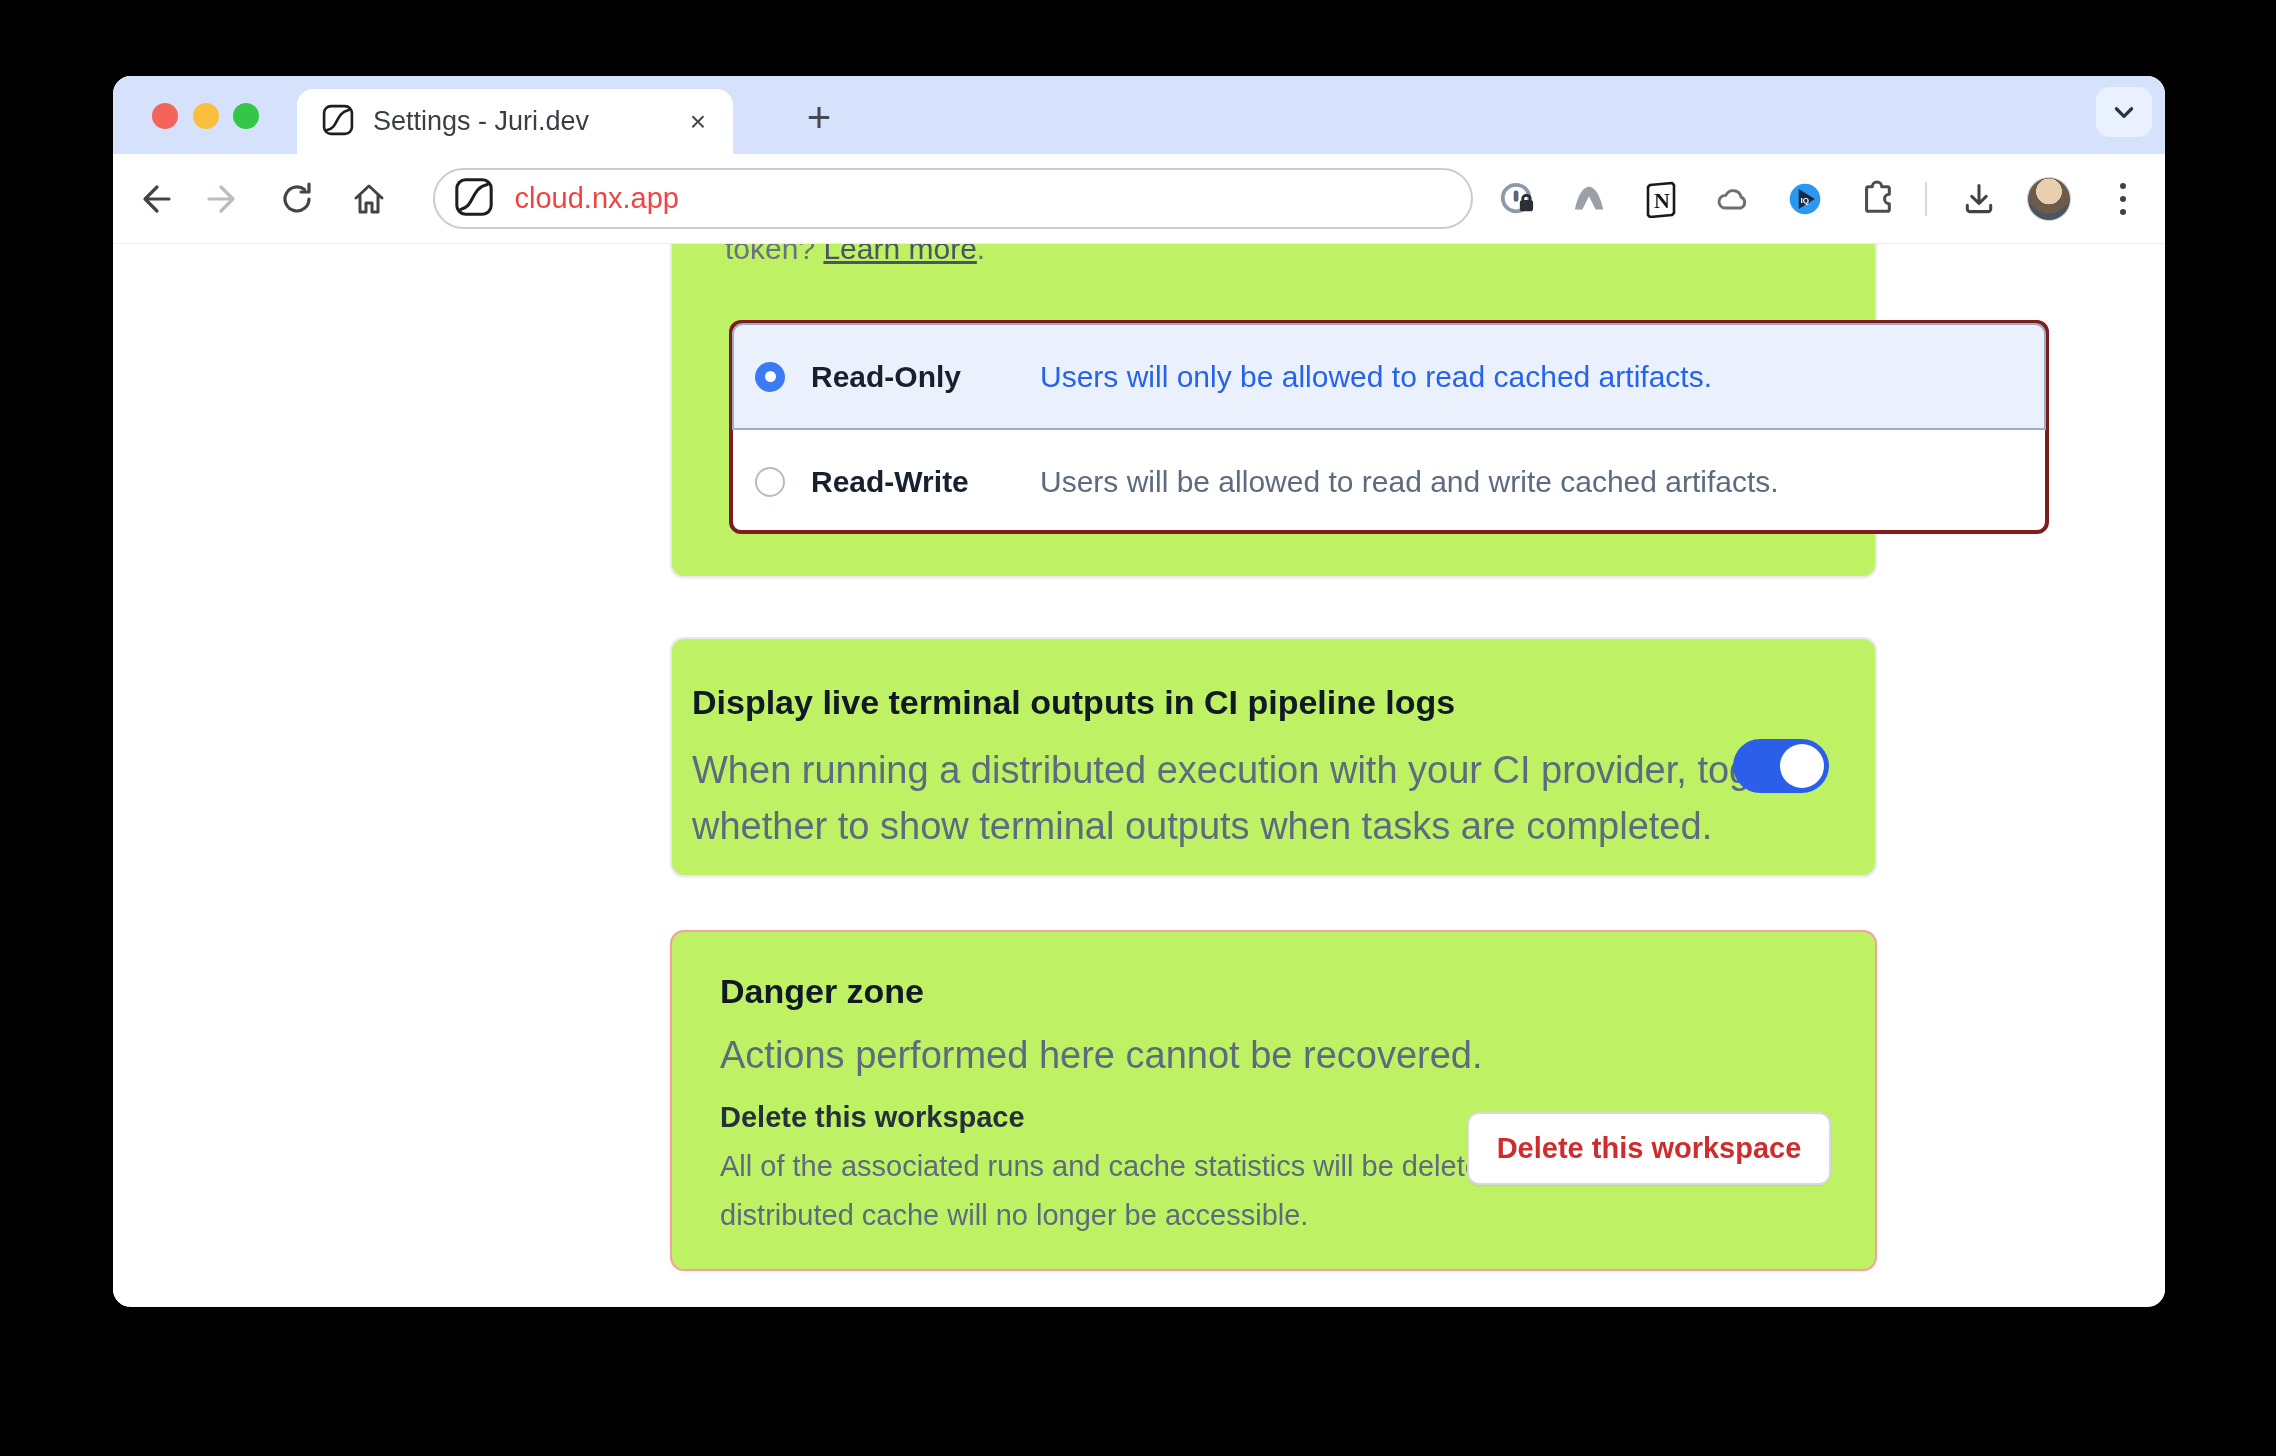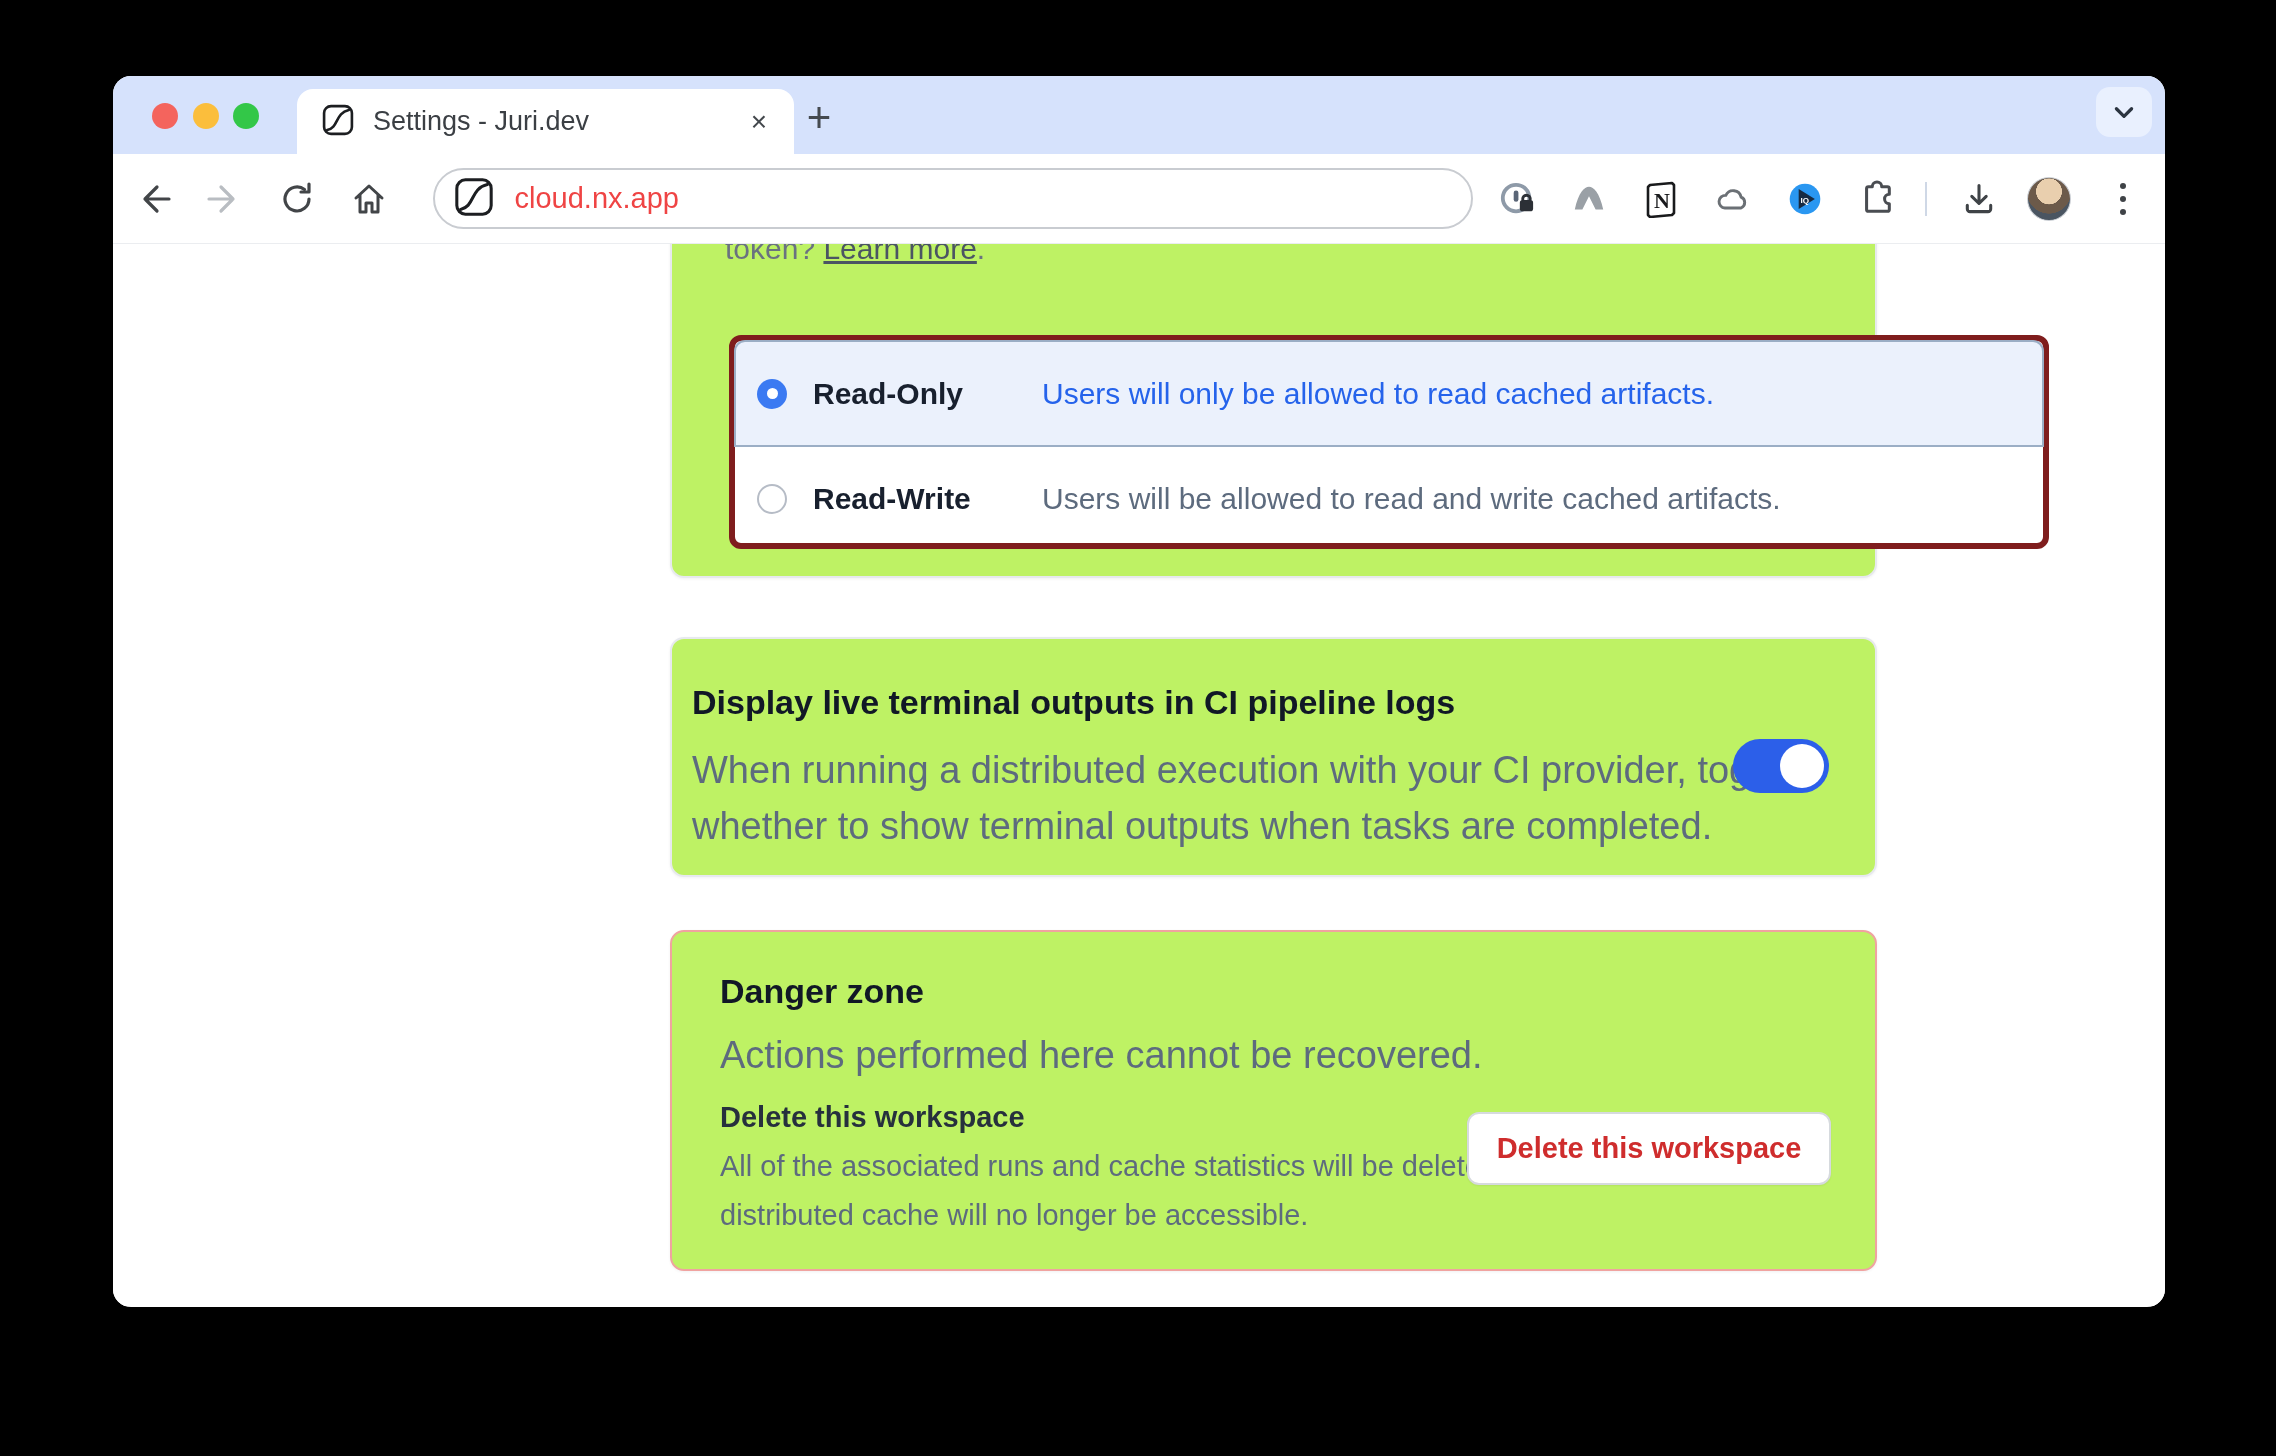--- a/index.html
+++ b/index.html
@@ -9,21 +9,21 @@
   
   .window { position:absolute; left:113px; top:76px; width:2052px; height:1231px;
             border-radius:18px; overflow:hidden; background:#fff; }
 
   
   .tabstrip { position:relative; height:78px; background:#d6e2fc; }
   .traffic { position:absolute; top:27px; width:26px; height:26px; border-radius:50%; }
   .tl-red { left:39px; background:#f4645d; }
   .tl-yellow { left:80px; background:#fbbe3c; }
   .tl-green { left:120px; background:#33c748; }
-  .tab { position:absolute; left:184px; top:13px; width:497px; height:65px; background:#fff;
+  .tab { position:absolute; left:184px; top:13px; width:436px; height:65px; background:#fff;
          border-radius:16px 16px 0 0; display:flex; align-items:center; padding:0 20px 0 24px; }
   .tab-title { font-size:27px; color:#3b3f44; margin-left:18px; flex:1; white-space:nowrap; overflow:hidden; }
   .tab-close { width:30px; height:30px; display:flex; align-items:center; justify-content:center;
                font-size:28px; color:#44484d; border-radius:6px; }
   .newtab { position:absolute; left:686px; top:22px; width:40px; height:40px; display:flex;
             align-items:center; justify-content:center; color:#454a50; font-size:42px; font-weight:400; }
   .tab-chevron-btn { position:absolute; right:13px; top:11px; width:56px; height:50px; border-radius:14px;
             background:#e9f0fe; display:flex; align-items:center; justify-content:center; }
 
   
@@ -44,22 +44,22 @@
   .kebab span { width:6px; height:6px; border-radius:50%; background:#3f4347; }
 
   
   .content { position:relative; height:1062px; background:#fff; overflow:hidden; }
   .card { position:absolute; left:557px; width:1207px; background:#bef264;
           border:2px solid #e7e9ee; border-radius:14px; box-shadow:0 1px 3px rgba(16,24,40,.06); }
   .card-token { top:-62px; height:396px; }
   .token-line { position:absolute; left:53px; top:48px; font-size:30px; color:#6a7280; white-space:nowrap; }
   .token-line a { color:#4b5563; text-decoration:underline; }
 
-  .radio-box { position:absolute; left:57px; top:151px; width:1320px; height:214px;
-               border:6px solid #7f1d1d; border-radius:12px; background:#fff; }
+  .radio-box { position:absolute; left:57px; top:136px; width:1320px; height:214px;
+               border:4px solid #7f1d1d; border-radius:12px; background:#fff; }
   .radio-row { display:flex; align-items:center; height:105px; padding-left:22px;border-radius:27px; }
   .radio-row.selected { background:#ebf1fc; outline:2px solid #9baec5; outline-offset:-1px;
                         border-radius:10px 10px 0 0; }
   .radio-outer { width:30px; height:30px; border-radius:50%; flex:0 0 30px;
                  border:2px solid #b6bcc6; background:#fff; position:relative; }
   .radio-outer.on { border:none; background:#3b7af2; }
   .radio-outer.on::after { content:""; position:absolute; left:50%; top:50%; width:11px; height:11px;
                  margin:-5.5px 0 0 -5.5px; border-radius:50%; background:#fff; }
   .radio-label { margin-left:26px; flex:0 0 229px; font-size:30px; font-weight:700; color:#18202e; }
   .radio-desc { font-size:30px; color:#5d6b7e; }

